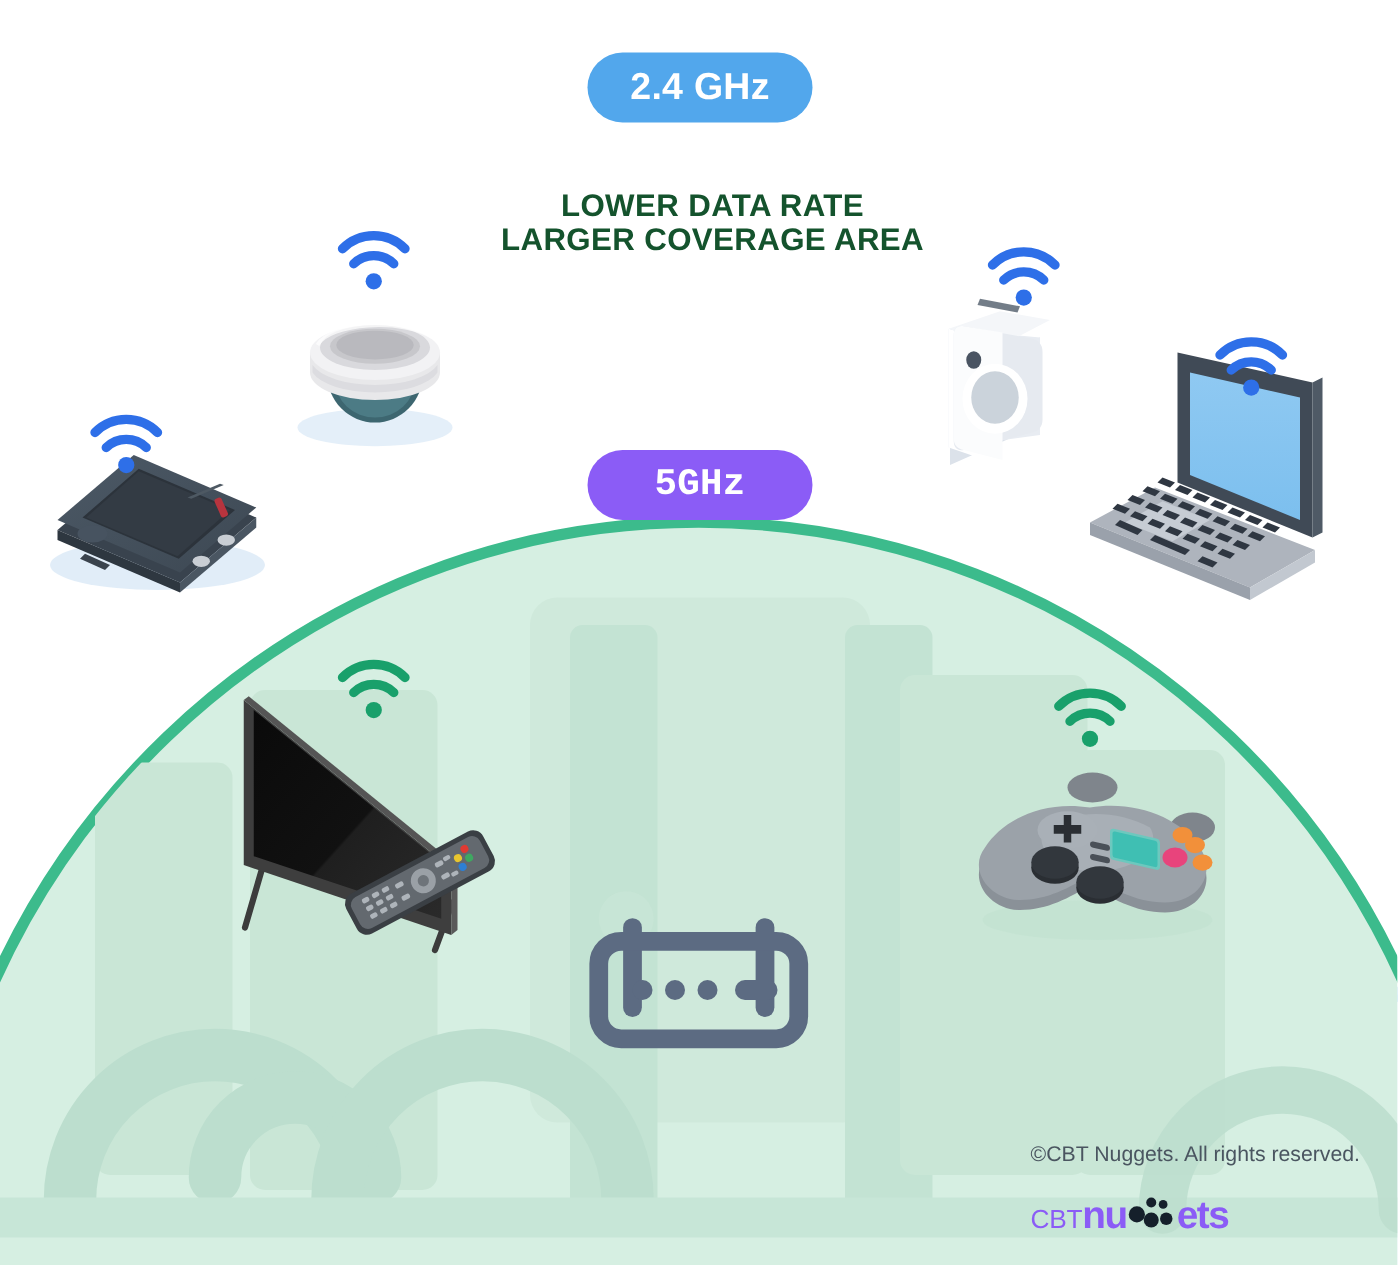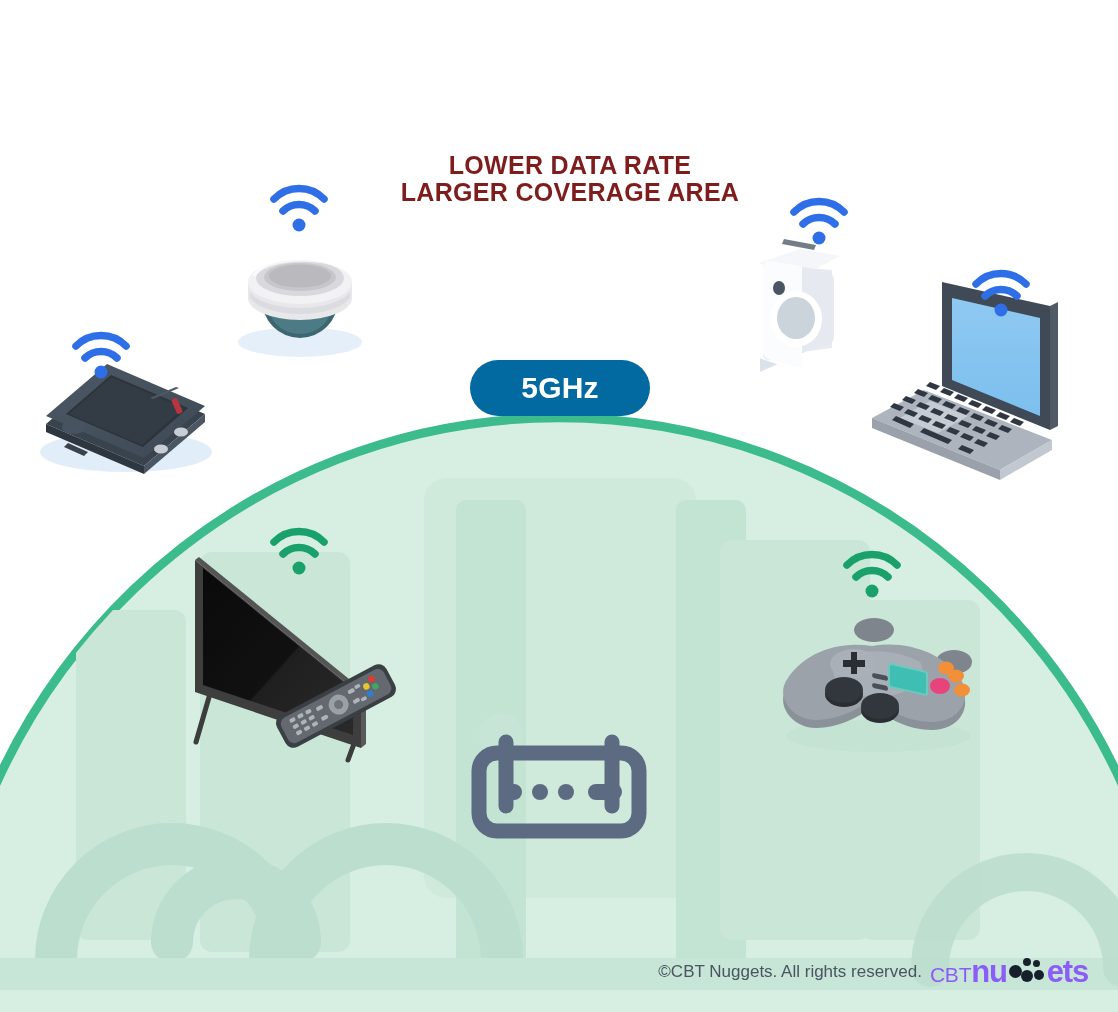--- a/index.html
+++ b/index.html
@@ -10,32 +10,32 @@
   #stage{position:relative;width:1118px;height:1012px;overflow:hidden;background:#fff;}
   #stage svg.layer{position:absolute;left:0;top:0;width:1118px;height:1012px;}
 
   .badge{
     position:absolute;display:flex;align-items:center;justify-content:center;
     border-radius:999px;color:#ffffff;font-weight:700;letter-spacing:.2px;
     font-family:"Liberation Sans","DejaVu Sans",sans-serif;
     box-shadow:0 0 0 0 rgba(0,0,0,0);
   }
   #badge-24{left:470px;top:42px;width:180px;height:56px;background:#52A7EC;font-size:30px;}
-  #badge-5{left:470px;top:360px;width:180px;height:56px;background:#0369a1;font-size:30px;}
+  #badge-5{left:470px;top:360px;width:180px;height:56px;background:#8b5cf6;font-size:30px;font-family:Liberation Mono, monospace;}
 
   .headline{
-    position:absolute;text-align:center;color:#7f1d1d;font-weight:700;
+    position:absolute;text-align:center;color:#14532d;font-weight:700;
     font-size:25px;line-height:27px;letter-spacing:.3px;
     font-family:"Liberation Sans","DejaVu Sans",sans-serif;white-space:pre-line;
   }
   #headline-24{left:299px;top:152px;width:542px;}
   #headline-5{left:299px;top:491px;width:542px;}
 
   #footer{
-    position:absolute;right:30px;bottom:22px;display:flex;align-items:center;gap:8px;
+    position:absolute;right:30px;bottom:22px;display:flex;align-items:flex-start;gap:20px;flex-direction:column;
   }
   #copyright{
     color:#4A5560;font-size:17px;font-weight:400;
     font-family:"Liberation Sans","DejaVu Sans",sans-serif;white-space:nowrap;
   }
   #logo{display:flex;align-items:baseline;color:#8b5cf6;white-space:nowrap;}
   #logo .cbt{font-size:21px;font-weight:400;letter-spacing:-.2px;}
   #logo .nu,#logo .ets{font-size:31px;font-weight:700;letter-spacing:-1.2px;}
   #logo .dots{position:relative;display:inline-block;width:40px;height:26px;}
   #logo .dots i{position:absolute;display:block;border-radius:50%;background:#15202B;}
@@ -412,20 +412,21 @@
       <g fill="#5C6B82">
         <circle cx="514" cy="792" r="8"></circle>
         <circle cx="540" cy="792" r="8"></circle>
         <circle cx="566" cy="792" r="8"></circle>
         <rect x="588" y="784" width="34" height="16" rx="8"></rect>
       </g>
     </g>
 
   </svg>
 
+  <div class="badge" id="badge-24">2.4 GHz</div>
   <div class="headline" id="headline-24">LOWER DATA RATE
 LARGER COVERAGE AREA</div>
 
   <div class="badge" id="badge-5">5GHz</div>
 
   <div id="footer">
     <span id="copyright">©CBT Nuggets. All rights reserved.</span>
     <span id="logo">
       <span class="cbt">CBT</span>
       <span class="nu">nu</span>

